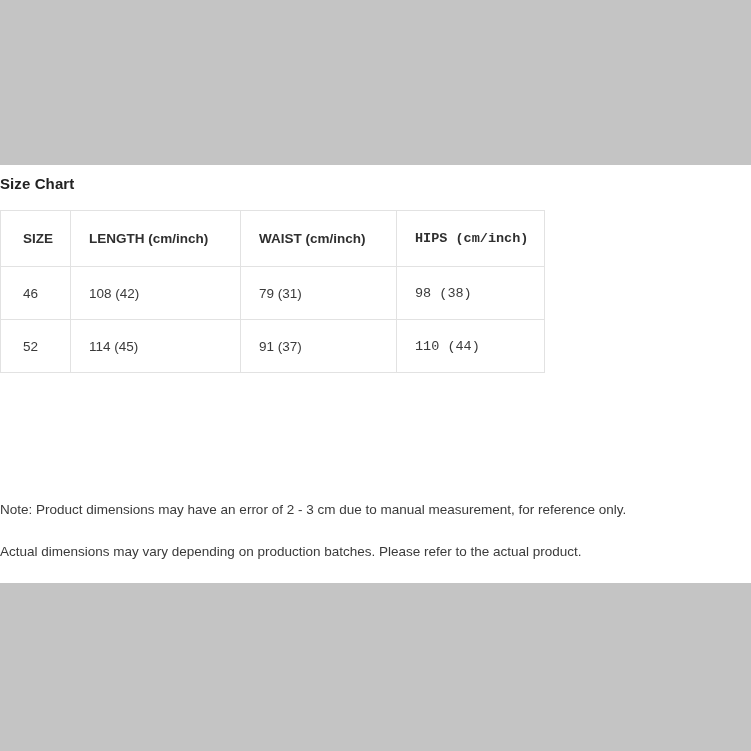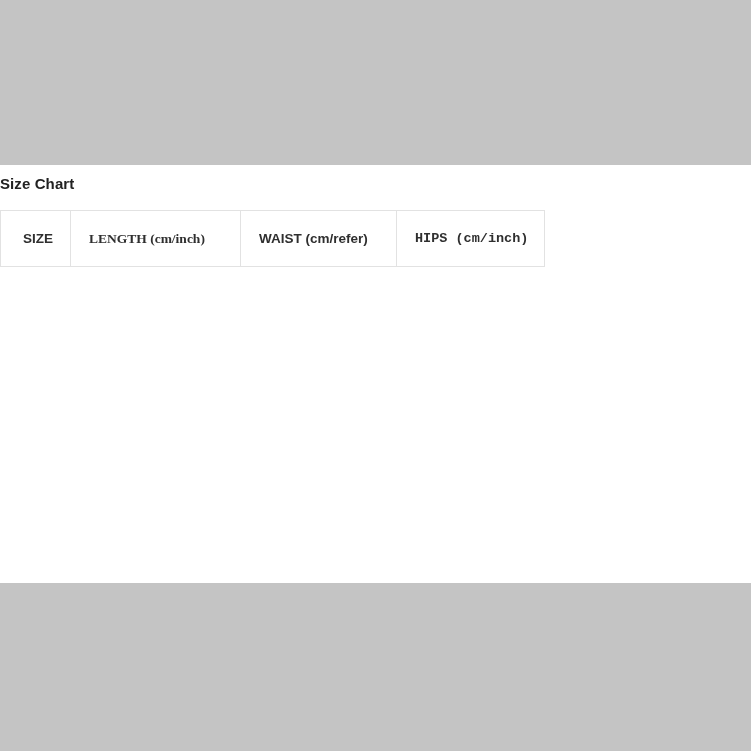--- a/index.html
+++ b/index.html
@@ -78,21 +78,21 @@
   }
   table.size-table th {
     font-weight: bold;
     color: #2f2f2f;
     height: 56px;
   }
   table.size-table col.c0 { width: 70px; }
   table.size-table col.c1 { width: 170px; }
   table.size-table col.c2 { width: 156px; }
   table.size-table col.c3 { width: 148px; }
-  table.size-table th.c1, table.size-table td.c1 { padding-left: 18px; font-family: Liberation Serif, serif; }
+  table.size-table th.c1, table.size-table td.c1 { padding-left: 18px; }
   table.size-table th.c2, table.size-table td.c2 { padding-left: 18px; }
   table.size-table th.c3, table.size-table td.c3 { padding-left: 18px; font-family: Liberation Mono, monospace; }
   .note {
     position: absolute;
     left: 0px;
     font-size: 13.5px;
     color: #3a3a3a;
     line-height: 1.4;
     white-space: nowrap;
   }
@@ -114,26 +114,40 @@
       <colgroup>
         <col class="c0">
           <col class="c1">
           <col class="c2">
           <col class="c3">
       </colgroup>
       <thead>
         <tr>
           <th class="c0">SIZE</th>
           <th class="c1">LENGTH (cm/inch)</th>
-          <th class="c2">WAIST (cm/refer)</th>
+          <th class="c2">WAIST (cm/inch)</th>
           <th class="c3">HIPS (cm/inch)</th>
         </tr>
       </thead>
       <tbody>
+        <tr>
+          <td class="c0">46</td>
+          <td class="c1">108 (42)</td>
+          <td class="c2">79 (31)</td>
+          <td class="c3">98 (38)</td>
+        </tr>
+        <tr>
+          <td class="c0">52</td>
+          <td class="c1">114 (45)</td>
+          <td class="c2">91 (37)</td>
+          <td class="c3">110 (44)</td>
+        </tr>
       </tbody>
     </table>
 
+    <div class="note note-1">Note: Product dimensions may have an error of 2 - 3 cm due to manual measurement, for reference only.</div>
+    <div class="note note-2">Actual dimensions may vary depending on production batches. Please refer to the actual product.</div>
 
   </div>
 
   <div class="band-bottom"></div>
 
 </div>
 
 </body></html>

